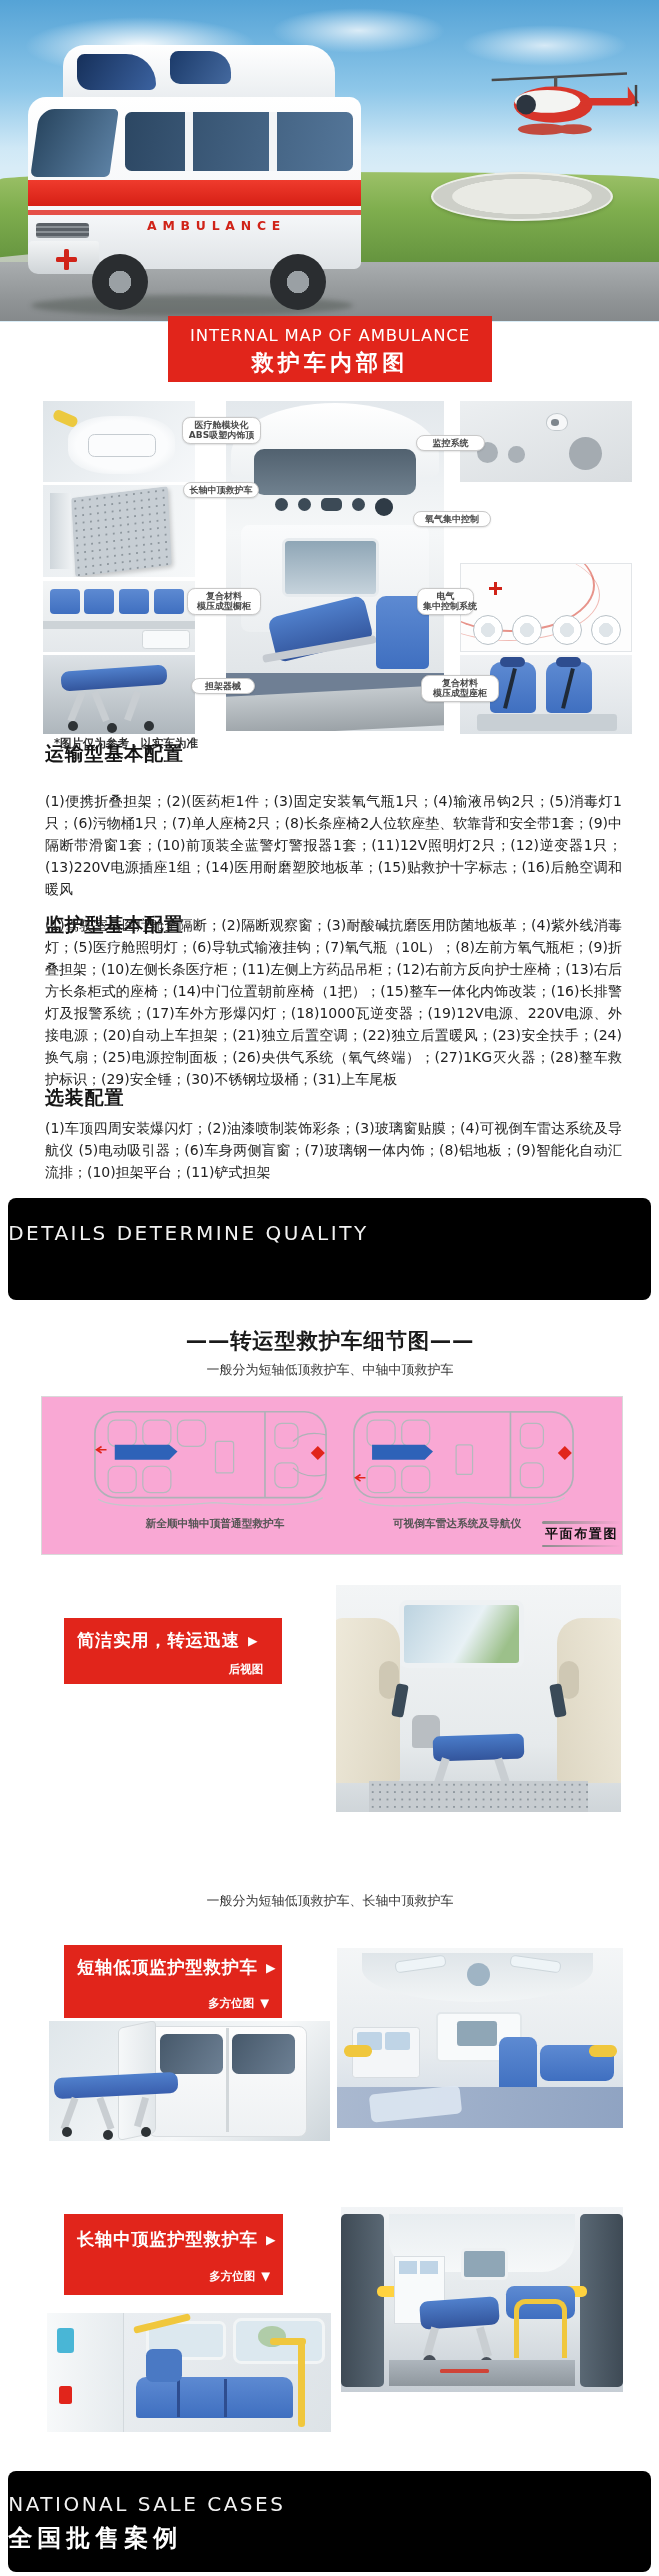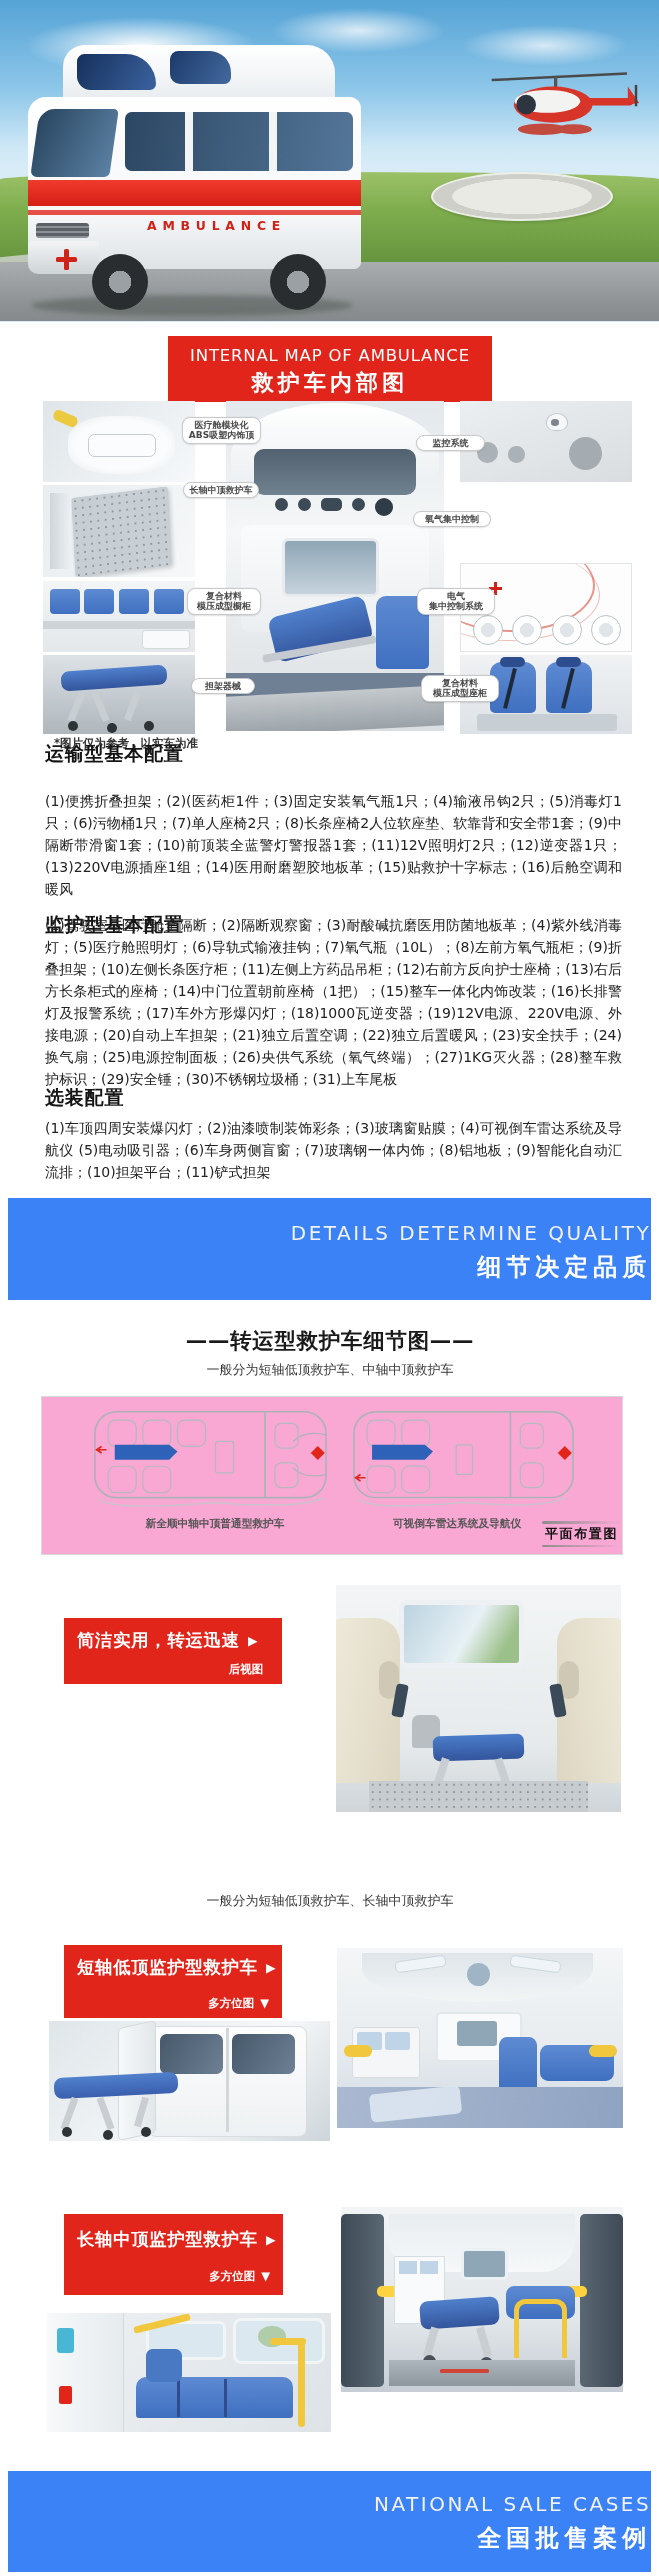--- a/index.html
+++ b/index.html
@@ -18,24 +18,24 @@
   #road-path{position:absolute;left:-33px;top:241px;width:379px;height:38px;background:linear-gradient(90deg,#cfd3cd,#bfc4bd);
         transform:rotate(-6deg);border-radius:6.6px;opacity:.85;}
   #helipad{position:absolute;left:431px;top:172px;width:178px;height:45px;border-radius:50%;
         background:radial-gradient(ellipse at center,#e9eae4 0 55%,#cdcfc8 56% 70%,#dddfd8 71% 100%);
         border:2.5px solid #eceee8;box-shadow:0 1.6px 3.3px rgba(0,0,0,.15);}
   #slogan{position:absolute;left:402px;top:114px;width:239px;height:84px;background:rgba(255,255,255,.55);
         border-radius:6.6px;text-align:center;padding-top:3.3px;box-sizing:border-box;}
   #slogan div{font-size:27px;line-height:38px;font-weight:bold;color:#3c3c3c;letter-spacing:1.6px;white-space:nowrap;}
   
   .red{background:#e1251b;}
-  #banner-internal{position:absolute;left:168px;top:336px;width:324px;height:66px;text-align:center;color:#fff;}
+  #banner-internal{position:absolute;left:168px;top:316px;width:324px;height:66px;text-align:center;color:#fff;}
   #banner-internal .en{margin-top:10px;font-size:16.5px;letter-spacing:0.8px;}
   #banner-internal .zh{margin-top:2.5px;font-size:22px;font-weight:bold;letter-spacing:4.1px;}
-  .banner-dark{position:absolute;left:8.2px;width:643px;height:102px;background:#3b82f6;text-align:right;color:#fff;}
+  .banner-dark{position:absolute;left:8.2px;width:643px;height:102px;background:#000000;text-align:left;color:#fff;border-radius:8px;}
   .banner-dark .en{margin-top:23px;font-size:20px;letter-spacing:2.5px;color:#f2f2f2;}
   .banner-dark .zh{margin-top:5.8px;font-size:24px;font-weight:bold;letter-spacing:5px;}
   
   .pill{position:absolute;background:#fff;border:0.8px solid #c9c9c9;border-radius:8.2px;
         font-size:9px;line-height:10.7px;font-weight:bold;color:#4a4a4a;text-align:center;
         padding:1.6px 5px;box-sizing:border-box;box-shadow:0 0.8px 1.6px rgba(0,0,0,.12);white-space:nowrap;}
   
   .cfg-title{position:absolute;left:45px;font-size:19px;font-weight:bold;color:#151515;letter-spacing:0.8px;}
   .cfg-body{position:absolute;left:45px;width:577px;font-size:14px;line-height:22px;color:#222;text-align:justify;}
   .note{position:absolute;left:54px;font-size:11.5px;color:#333;font-weight:bold;}
@@ -198,21 +198,21 @@
   <div class="pill" style="left:183px;top:482px;width:76px;">
     <span>长轴中顶救护车</span>
   </div>
   <div class="pill" style="left:413px;top:511px;width:78px;">
     <span>氧气集中控制</span>
   </div>
   <div class="pill" style="left:187px;top:588px;width:74px;">
     <span>复合材料</span><br>
     <span>模压成型橱柜</span>
   </div>
-  <div class="pill" style="left:417px;top:588px;width:78px;">
+  <div class="pill" style="left:417px;top:588px;width:57px;">
     <span>电气</span><br>
     <span>集中控制系统</span>
   </div>
   <div class="pill" style="left:191px;top:678px;width:64px;">
     <span>担架器械</span>
   </div>
   <div class="pill" style="left:421px;top:675px;width:78px;">
     <span>复合材料</span><br>
     <span>模压成型座柜</span>
   </div>
@@ -223,21 +223,20 @@
   <div class="cfg-body" style="top:790px;">(1)便携折叠担架；(2)(医药柜1件；(3)固定安装氧气瓶1只；(4)输液吊钩2只；(5)消毒灯1只；(6)污物桶1只；(7)单人座椅2只；(8)长条座椅2人位软座垫、软靠背和安全带1套；(9)中隔断带滑窗1套；(10)前顶装全蓝警灯警报器1套；(11)12V照明灯2只；(12)逆变器1只；(13)220V电源插座1组；(14)医用耐磨塑胶地板革；(15)贴救护十字标志；(16)后舱空调和暖风</div>
 
   <div class="cfg-title" style="top:912px;">监护型基本配置</div>
   <div class="cfg-body" style="top:914px;">(1)驾驶室与医疗舱全隔断；(2)隔断观察窗；(3)耐酸碱抗磨医用防菌地板革；(4)紫外线消毒灯；(5)医疗舱照明灯；(6)导轨式输液挂钩；(7)氧气瓶（10L）；(8)左前方氧气瓶柜；(9)折叠担架；(10)左侧长条医疗柜；(11)左侧上方药品吊柜；(12)右前方反向护士座椅；(13)右后方长条柜式的座椅；(14)中门位置朝前座椅（1把）；(15)整车一体化内饰改装；(16)长排警灯及报警系统；(17)车外方形爆闪灯；(18)1000瓦逆变器；(19)12V电源、220V电源、外接电源；(20)自动上车担架；(21)独立后置空调；(22)独立后置暖风；(23)安全扶手；(24)换气扇；(25)电源控制面板；(26)央供气系统（氧气终端）；(27)1KG灭火器；(28)整车救护标识；(29)安全锤；(30)不锈钢垃圾桶；(31)上车尾板</div>
 
   <div class="cfg-title" style="top:1085px;">选装配置</div>
   <div class="cfg-body" style="top:1117px;">(1)车顶四周安装爆闪灯；(2)油漆喷制装饰彩条；(3)玻璃窗贴膜；(4)可视倒车雷达系统及导航仪 (5)电动吸引器；(6)车身两侧盲窗；(7)玻璃钢一体内饰；(8)铝地板；(9)智能化自动汇流排；(10)担架平台；(11)铲式担架</div>
 
   <div class="banner-dark" style="top:1198px;">
     <div class="en">DETAILS DETERMINE QUALITY</div>
-    <div class="zh">细节决定品质</div>
   </div>
 
   <div class="sec-head" style="top:1326px;">——转运型救护车细节图——</div>
   <div class="sec-sub" style="top:1361px;">一般分为短轴低顶救护车、中轴中顶救护车</div>
 
   <div id="floorplan">
     <svg style="position:absolute;left:48px;top:8.2px;" width="241" height="106" viewBox="0 0 292 128">
       <rect x="6" y="8" width="280" height="104" rx="26" fill="none" stroke="#aeb2b7" stroke-width="2"></rect>
       <path d="M212 8 L212 112" stroke="#aeb2b7" stroke-width="2"></path>
       <path d="M286 36 q-26 -6 -40 8 M286 84 q-26 6 -40 -8" stroke="#aeb2b7" stroke-width="1.5" fill="none"></path>

